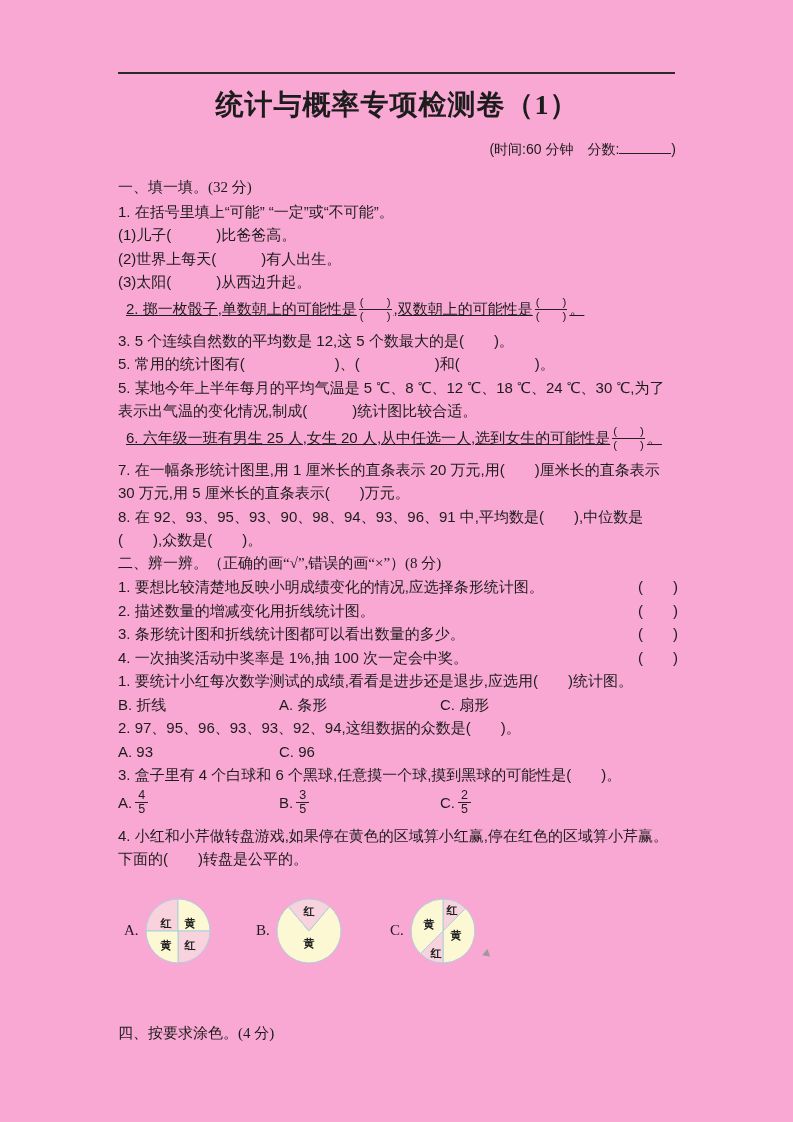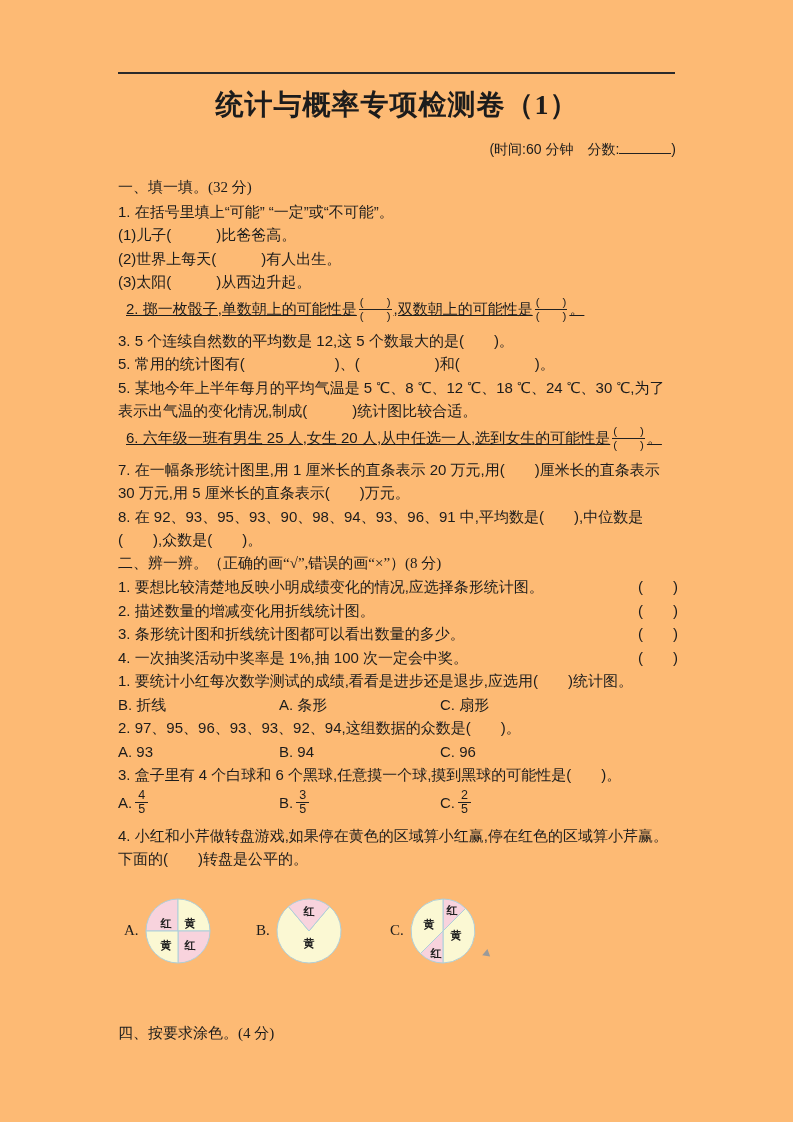--- a/index.html
+++ b/index.html
@@ -1,17 +1,17 @@
 <!DOCTYPE html>
 <html><head>
 <meta charset="utf-8">
 <style>
   html,body { margin:0; padding:0; background:#fff; }
   .page {
-    position:relative; width:793px; height:1122px; background:#fdba74;
+    position:relative; width:793px; height:1122px; background:#f9a8d4;
     font-family:"Liberation Sans", sans-serif; color:#1c1c1c; overflow:hidden;
   }
   .top-rule { position:absolute; left:118px; top:72px; width:557px; height:2px; background:#2a2a2a; }
   .title {
     position:absolute; left:118px; top:86px; width:558px; margin:0; text-align:center;
     font-family:"Liberation Serif", serif; font-size:28px; font-weight:600; letter-spacing:1px;
   }
   .meta {
     position:absolute; left:118px; top:139px; width:558px; text-align:right;
     font-size:14px; font-family:"Liberation Sans", sans-serif;
@@ -121,21 +121,20 @@
 
     <div class="line">1. 要统计小红每次数学测试的成绩,看看是进步还是退步,应选用(　　)统计图。</div>
     <div class="opt-row">
       <span class="opt">B. 折线</span>
       <span class="opt">A. 条形</span>
       <span class="opt">C. 扇形</span>
     </div>
     <div class="line">2. 97、95、96、93、93、92、94,这组数据的众数是(　　)。</div>
     <div class="opt-row">
       <span class="opt">A.  93</span>
-      <span class="opt">B.  94</span>
       <span class="opt">C.  96</span>
     </div>
     <div class="line">3. 盒子里有 4 个白球和 6 个黑球,任意摸一个球,摸到黑球的可能性是(　　)。</div>
     <div class="opt-row fracs">
       <span class="opt"><span>A.</span><span class="frac">
             <span class="fnum">4</span>
             <span class="fden">5</span>
           </span></span>
       <span class="opt"><span>B.</span><span class="frac">
             <span class="fnum">3</span>

